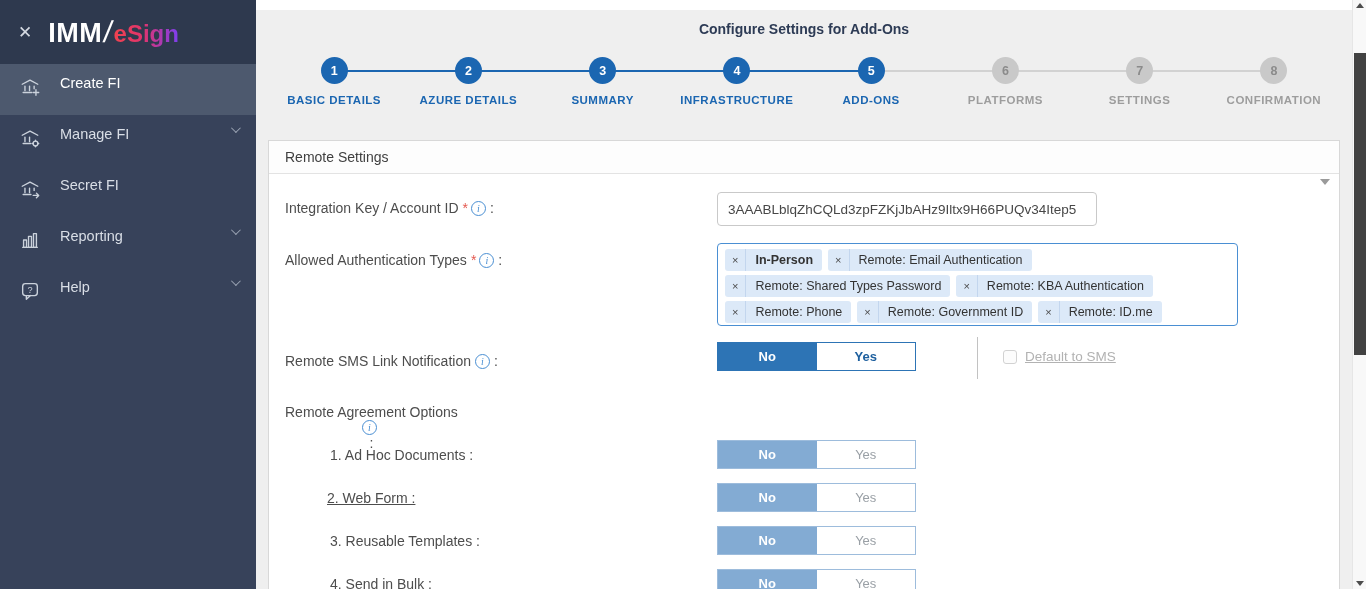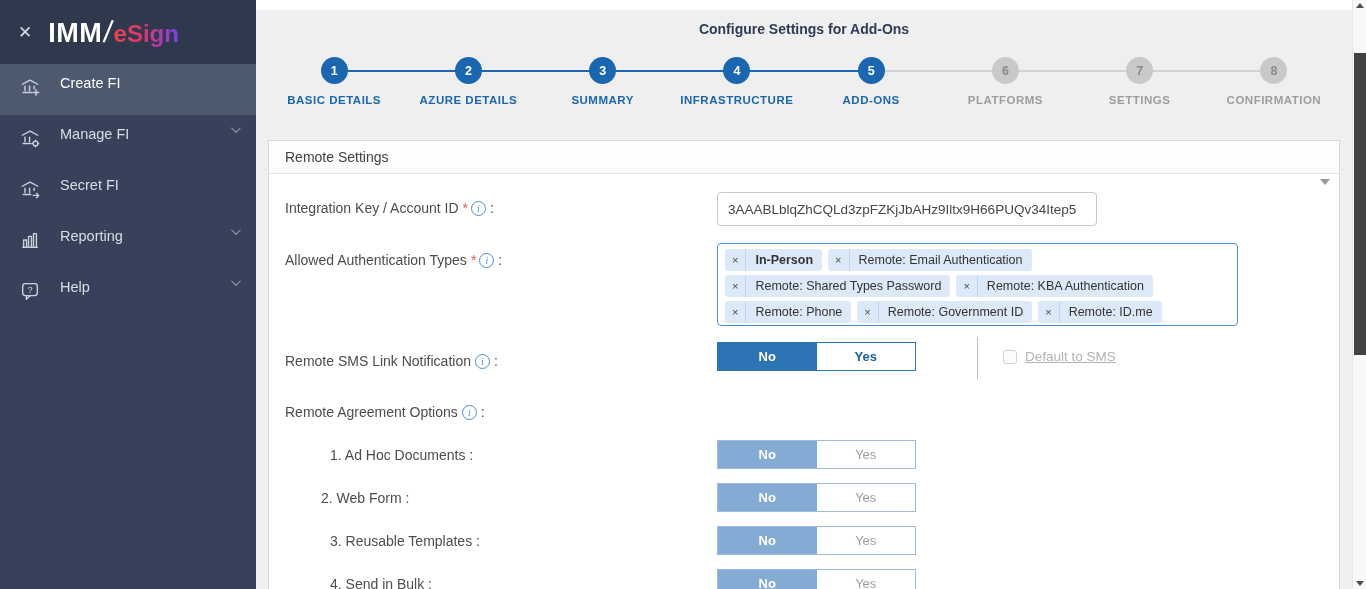--- a/index.html
+++ b/index.html
@@ -252,34 +252,34 @@
     <div class="toggle on" style="left:448px; top:201px;">
       <div class="t-no">No</div>
       <div class="t-yes">Yes</div>
     </div>
     <span class="v-divider"></span>
     <div class="sms-check">
       <span class="chk-box"></span>
       <span class="chk-label">Default to SMS</span>
     </div>
 
-    <div class="form-label" style="left:16px; top:263px;">
+    <div class="form-label" style="left:16px; top:263px;flex-direction:column;">
       <span>Remote Agreement Options</span>
         <span style="width:4px"></span>
         <span class="info-icon"></span>
         <span>:</span>
     </div>
 
     <div class="form-label" style="left:61px; top:306px;">1. Ad Hoc Documents :</div>
     <div class="toggle dis" style="left:448px; top:299px;">
       <div class="t-no">No</div>
       <div class="t-yes">Yes</div>
     </div>
 
-    <div class="form-label" style="left:52px; top:349px;">2. Web Form :</div>
+    <div class="form-label" style="left:58px; top:349px;text-decoration:underline;">2. Web Form :</div>
     <div class="toggle dis" style="left:448px; top:342px;">
       <div class="t-no">No</div>
       <div class="t-yes">Yes</div>
     </div>
 
     <div class="form-label" style="left:61px; top:392px;">3. Reusable Templates :</div>
     <div class="toggle dis" style="left:448px; top:385px;">
       <div class="t-no">No</div>
       <div class="t-yes">Yes</div>
     </div>

